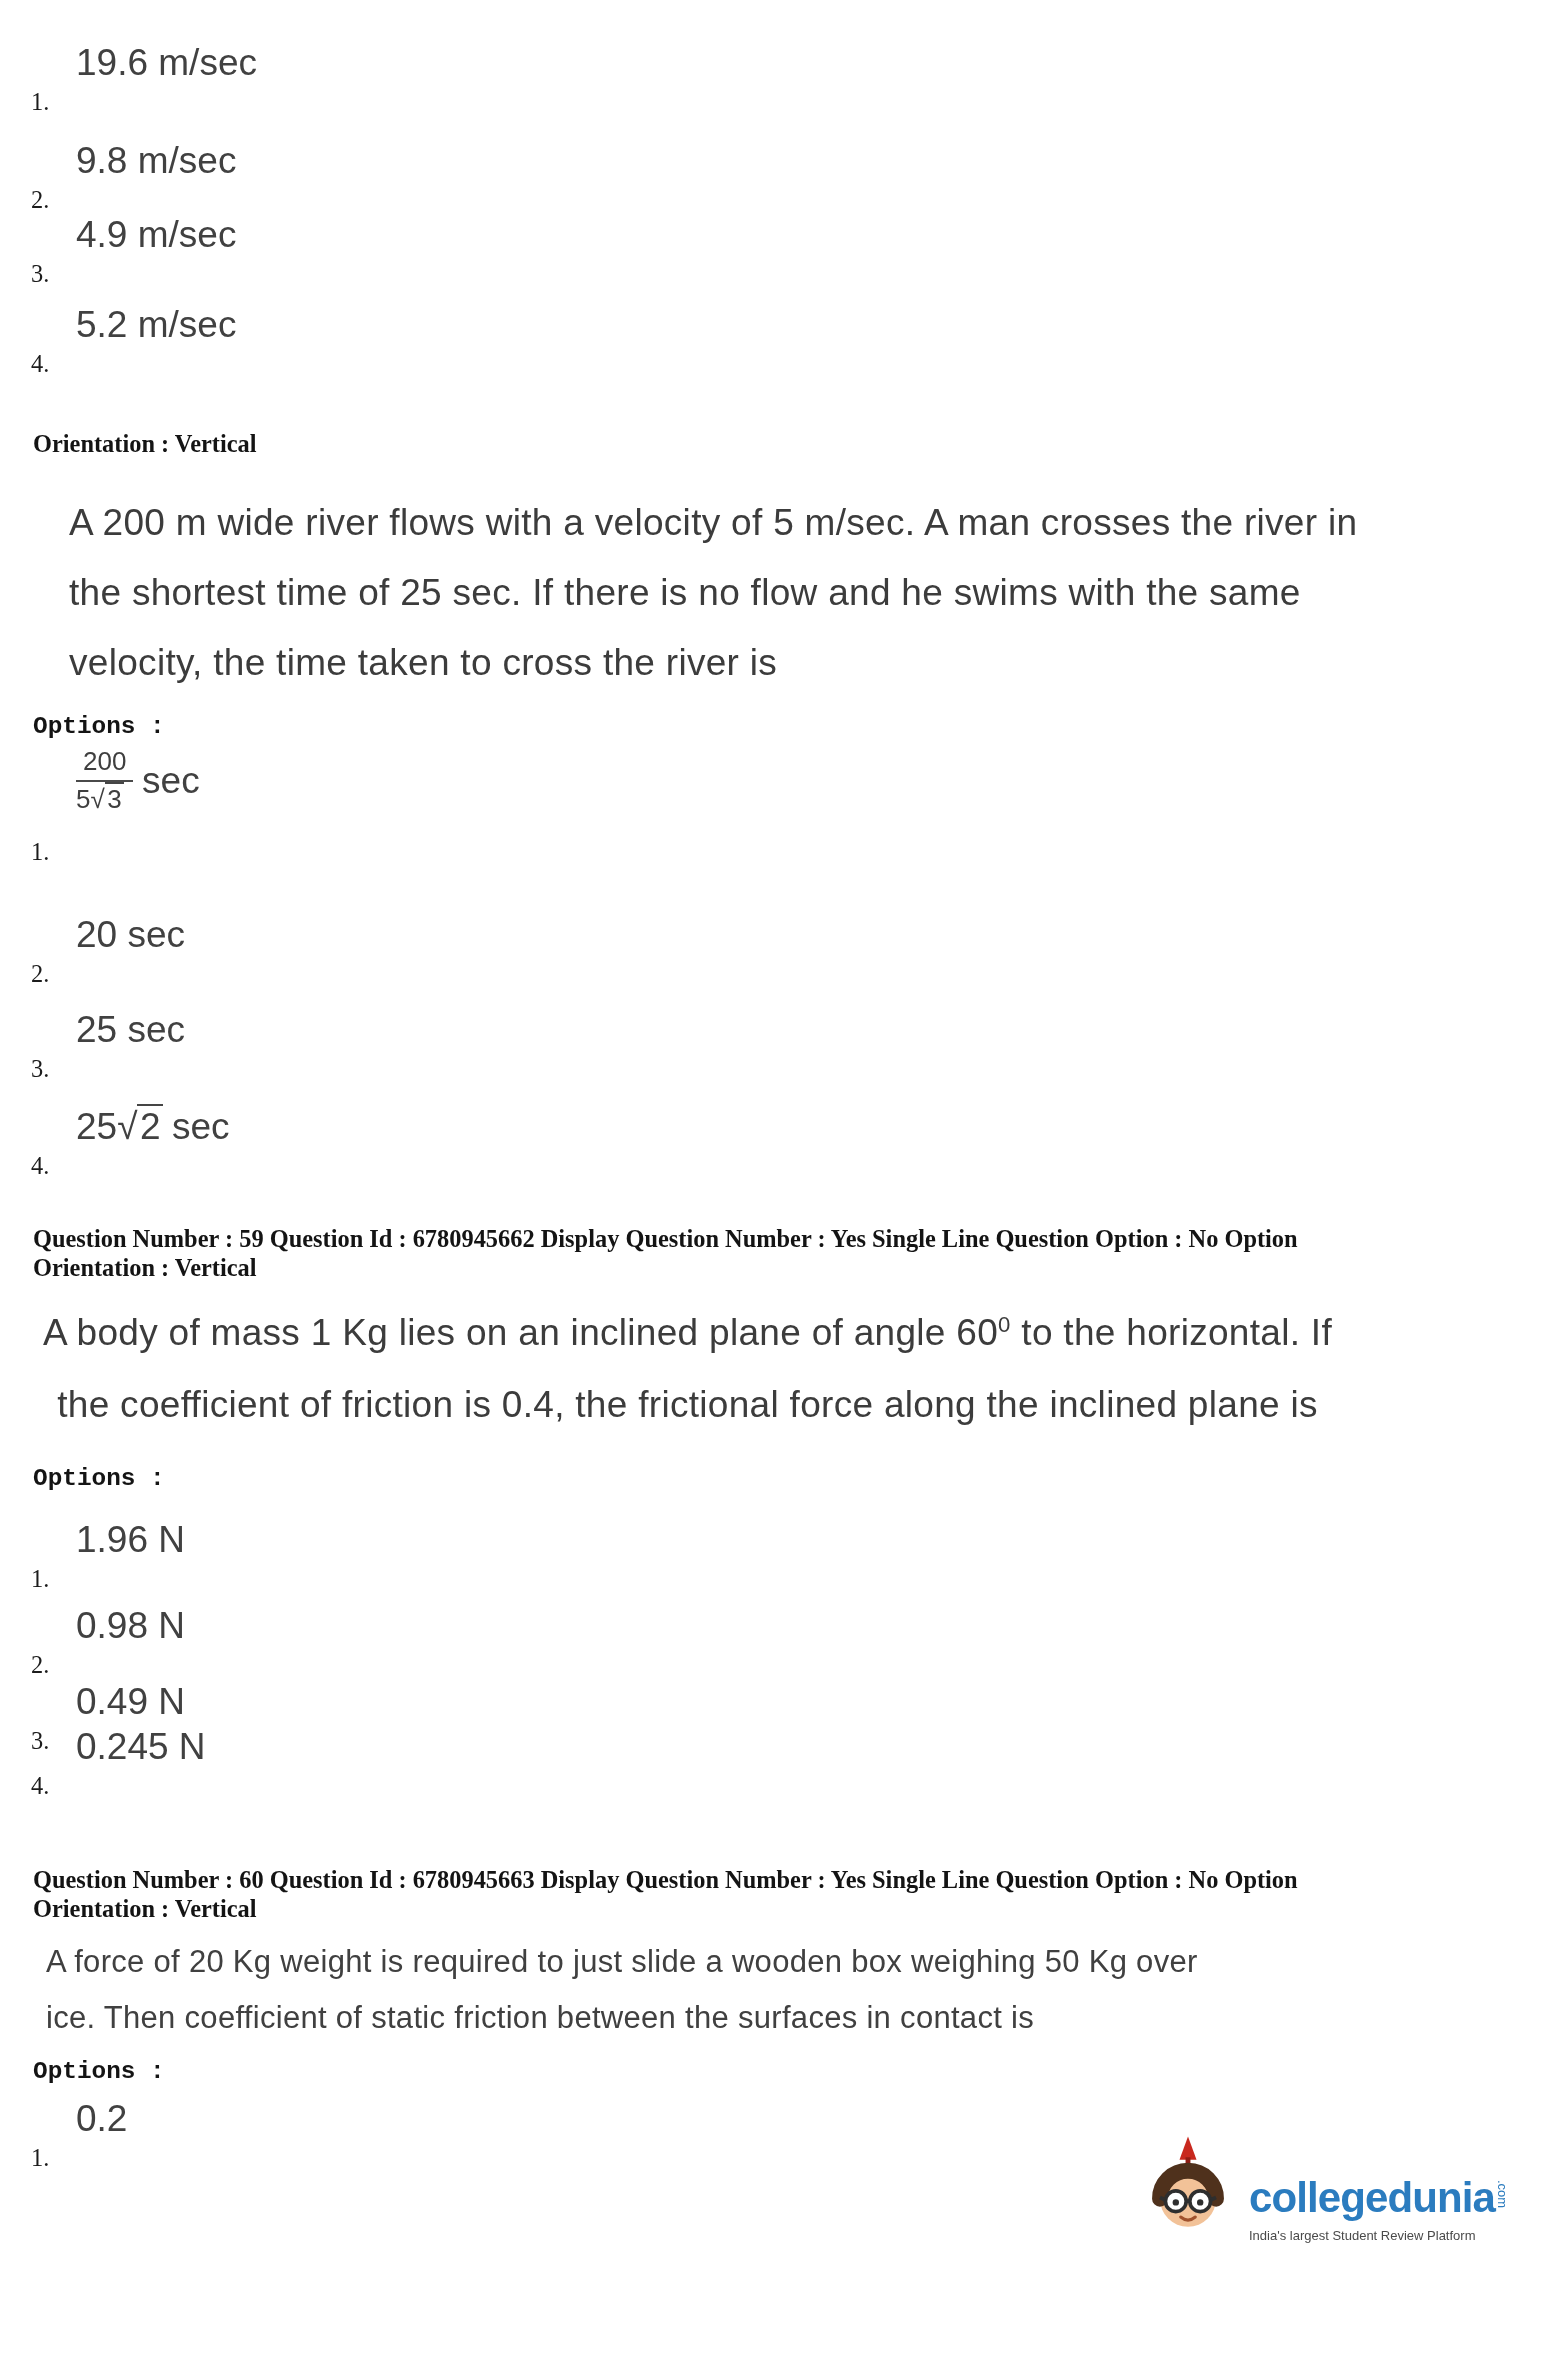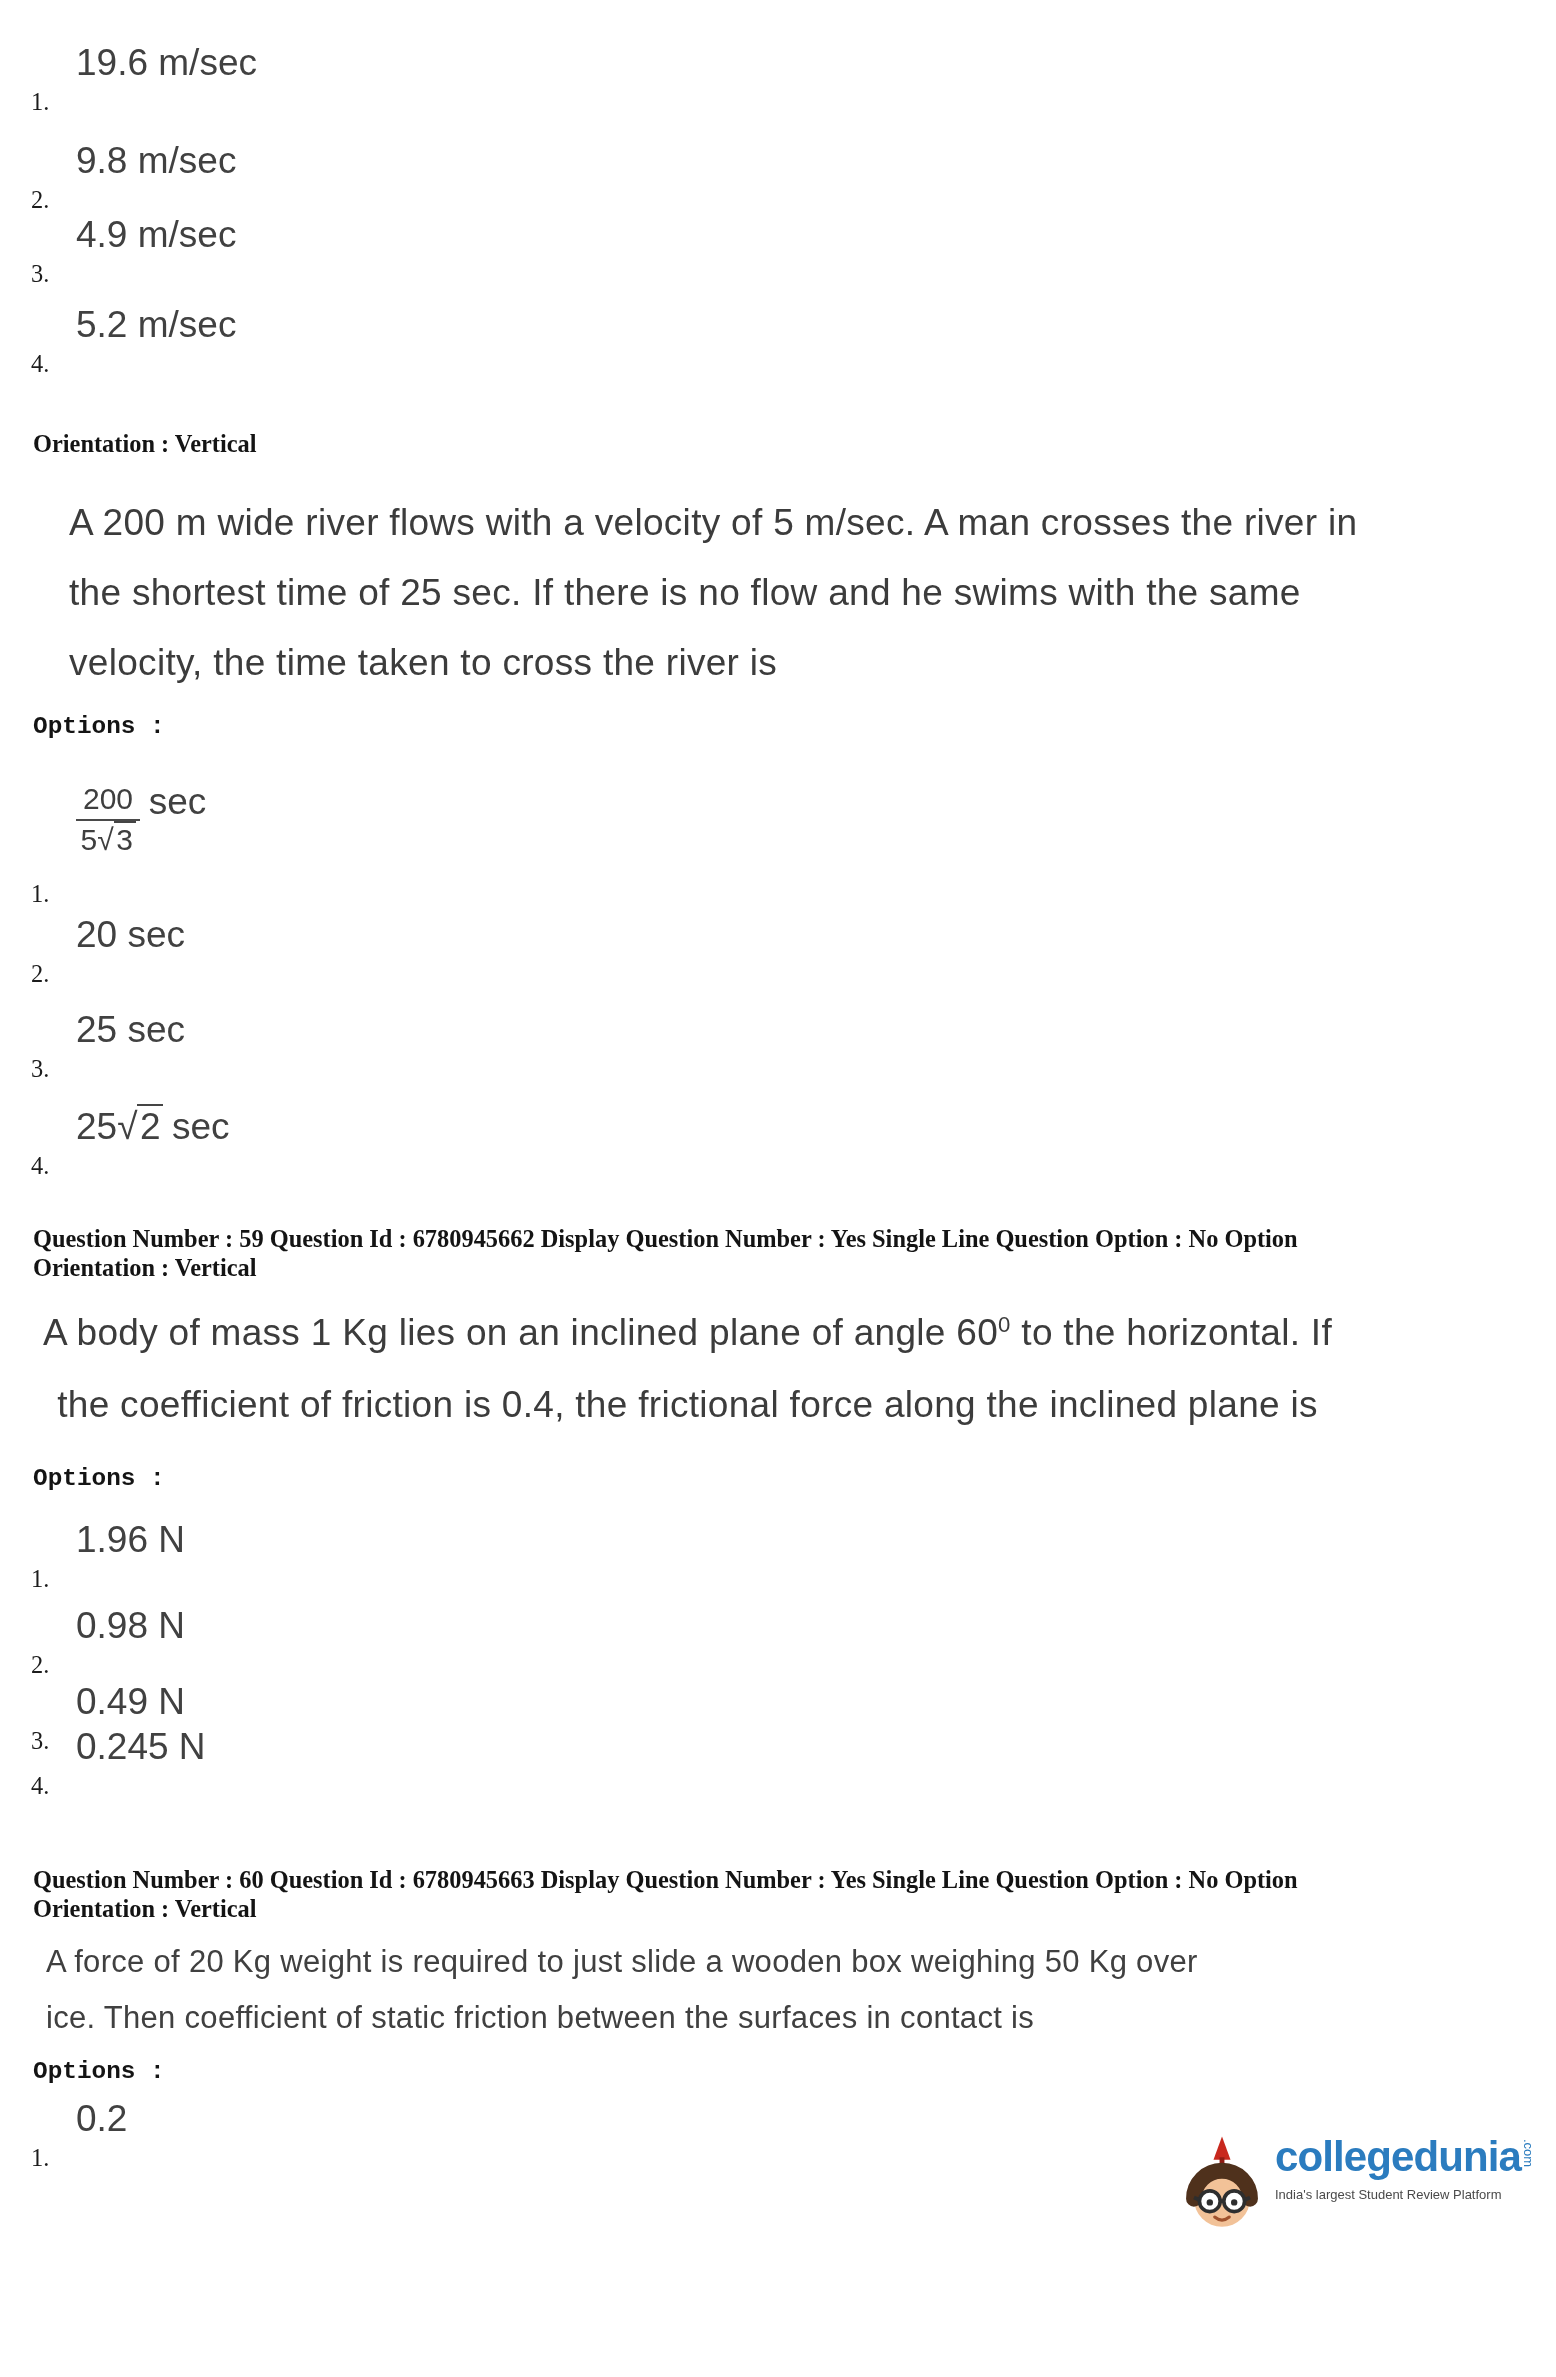--- a/index.html
+++ b/index.html
@@ -33,32 +33,32 @@
     font-family: Liberation Mono, monospace;
     font-weight: bold; font-size: 24.4px; color: #141414;
   }
   .opt-row { position: absolute; left: 31px; }
   .opt-text { padding-left: 45px; font-size: 37px; color: #414141; white-space: nowrap; }
   .opt-num {
     font-family: "Liberation Serif", serif;
     font-size: 24.4px; color: #1c1c1c; margin-top: 3.5px;
   }
   .fraction {
-    display: inline-block; text-align: center; vertical-align: middle;
-    font-size: 30px; color: #3f3f3f; margin-top: 36px;
+    display: inline-block; vertical-align: middle;
+    font-size: 26px; color: #3f3f3f;
   }
   .frac-num { display: block; border-bottom: 2.6px solid #4a4a4a; padding: 0 7px 2.6px; }
   .frac-den { display: block; padding-top: 2.6px; }
   .radicand { border-top: 2.6px solid #454545; padding: 0 2.6px; }
   .frac-suffix { display: inline-block; vertical-align: middle; font-size: 37px; color: #414141; margin-left: 8.7px; }
   .gap-num { margin-top: 23px; }
   .suffix-space { margin-left: 8.7px; }
   .logo {
-    position: absolute; left: 1183px; top: 2135px;
-    display: flex; align-items: flex-start; gap: 14px;
+    position: absolute; left: 1149px; top: 2135px;
+    display: flex; align-items: flex-end; gap: 22px;
   }
   .mascot { width: 78px; height: 108px; }
   .logo-right { display: flex; flex-direction: column; }
   .brand-line { display: flex; align-items: flex-start; }
   .brand { font-size: 42px; font-weight: bold; color: #2b7cbf; letter-spacing: -0.9px; line-height: 1.05; }
   .tld { font-size: 13px; color: #2b7cbf; writing-mode: vertical-rl; margin-top: 4.4px; }
   .tagline { font-size: 13px; color: #4a4a4a; margin-top: 8px; }
 </style>
 </head>
 <body>

